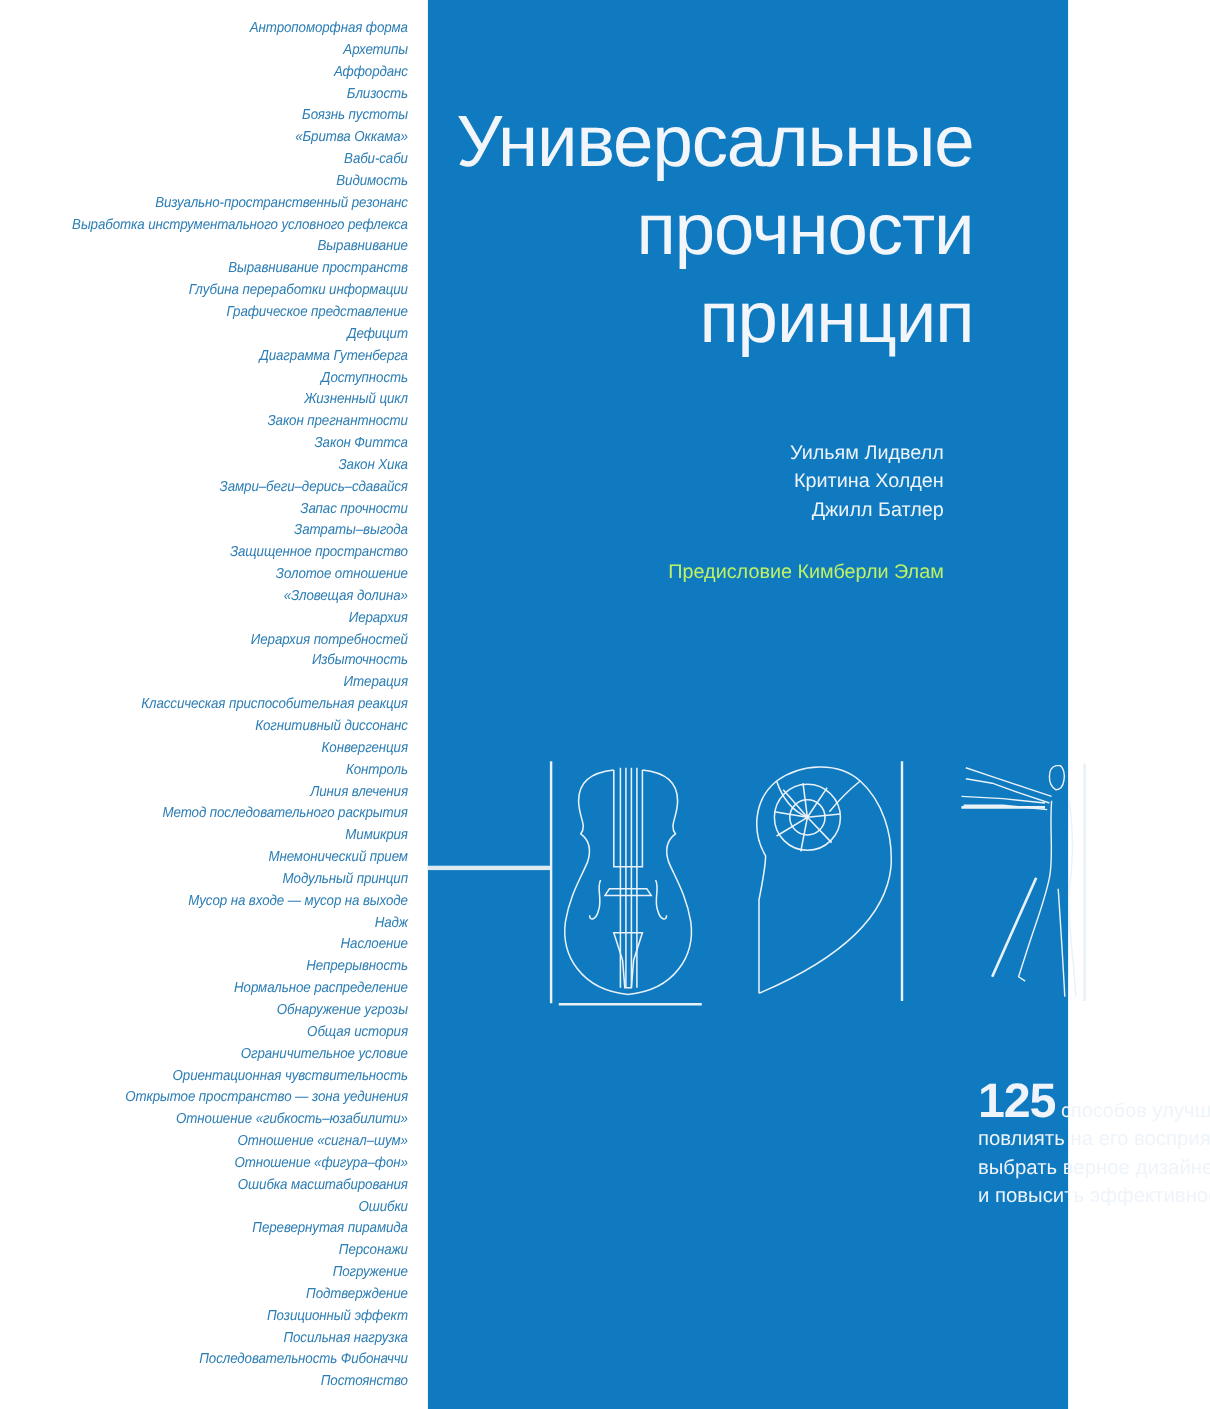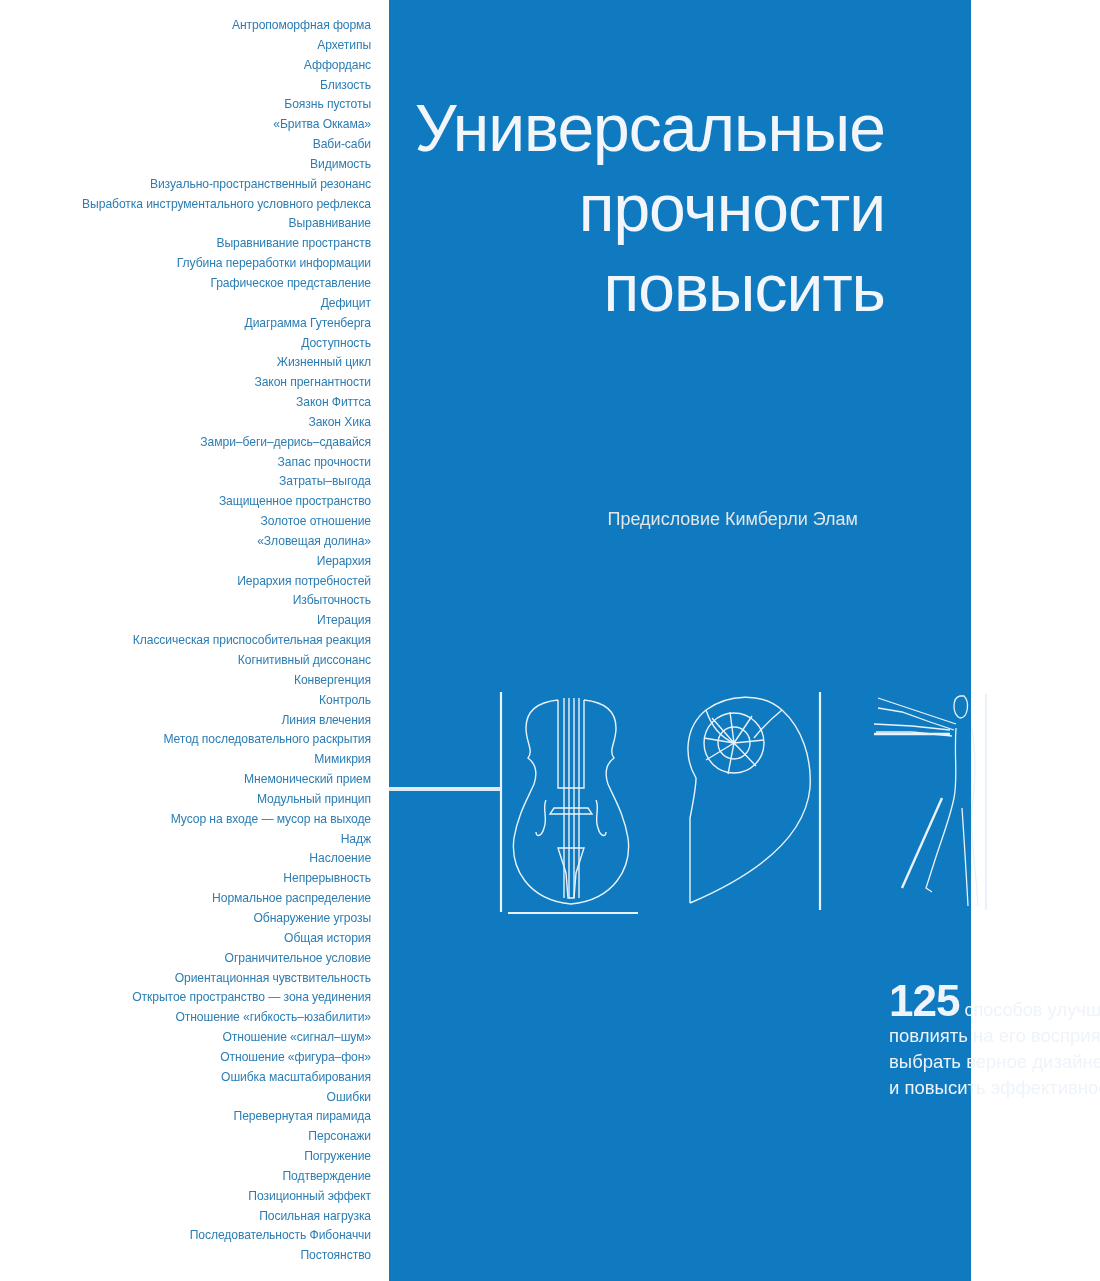--- a/index.html
+++ b/index.html
@@ -2,20 +2,21 @@
 <html><head>
 <meta charset="utf-8">
 <style>
   * { margin: 0; padding: 0; box-sizing: border-box; }
   html, body { width: 1100px; height: 1281px; overflow: hidden; background: #ffffff; }
   body { position: relative; font-family: "Liberation Sans", sans-serif; }
 
   .left-col {
     position: absolute; left: 0; top: 0; width: 389px; height: 967px;
     background: #ffffff;
+    font-style: italic;
   }
   .toc-list {
     position: absolute; right: 18px; top: 15px;
     list-style: none; text-align: right;
   }
   .toc-item {
     font-family: "Liberation Sans", sans-serif;
     font-size: 13.2px; line-height: 19.85px; color: #2b7db4;
     letter-spacing: -0.1px; white-space: nowrap;
     transform: scaleX(0.92); transform-origin: right center;
@@ -33,21 +34,21 @@
     font-size: 66px; line-height: 80px; letter-spacing: -1px;
   }
   .title span { display: block; }
 
   .authors {
     position: absolute; right: 113px; top: 398px; text-align: right;
     color: #eef4fa; font-size: 18px; line-height: 26px;
   }
   .authors span { display: block; }
   .foreword {
-    position: absolute; right: 113px; top: 509px; color: #e5e5e5; font-size: 18px;
+    position: absolute; right: 113px; top: 509px; color: #bef264; font-size: 18px;
   }
 
   .connector {
     position: absolute; left: 389px; top: 787px; width: 112px; height: 4px; background: #dfe9f2;
   }
 
   .illus { position: absolute; top: 688px; }
 
   .tagline {
     position: absolute; left: 500px; top: 988px; width: 520px;
@@ -124,23 +125,28 @@
       <li class="toc-item">Посильная нагрузка</li>
       <li class="toc-item">Последовательность Фибоначчи</li>
       <li class="toc-item">Постоянство</li>
     </ul>
 </div>
 
 <div class="blue-panel">
   <h1 class="title">
     <span>Универсальные</span>
     <span>прочности</span>
-    <span>повысить</span>
+    <span>принцип</span>
   </h1>
 
+  <div class="authors">
+    <span>Уильям Лидвелл</span>
+    <span>Критина Холден</span>
+    <span>Джилл Батлер</span>
+  </div>
   <div class="foreword">Предисловие Кимберли Элам</div>
 
   <div class="tagline">
     <div><span class="tag-number">125</span> <span class="tag-bold">способов</span><span> улучшить юзабилити продукта,</span></div>
     <div>повлиять на его восприятие потребителем,</div>
     <div>выбрать верное дизайнерское решение</div>
     <div>и повысить эффективность</div>
   </div>
 </div>
 

